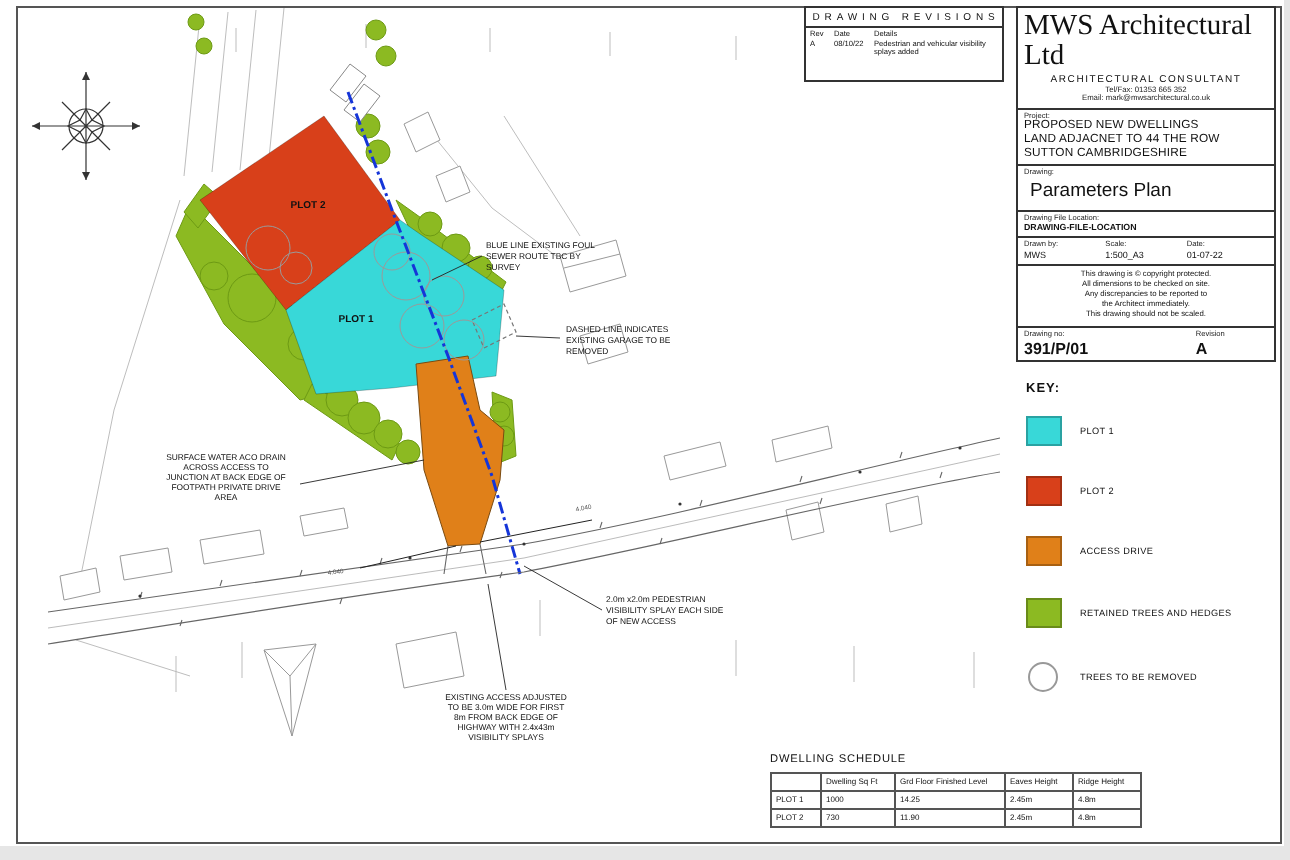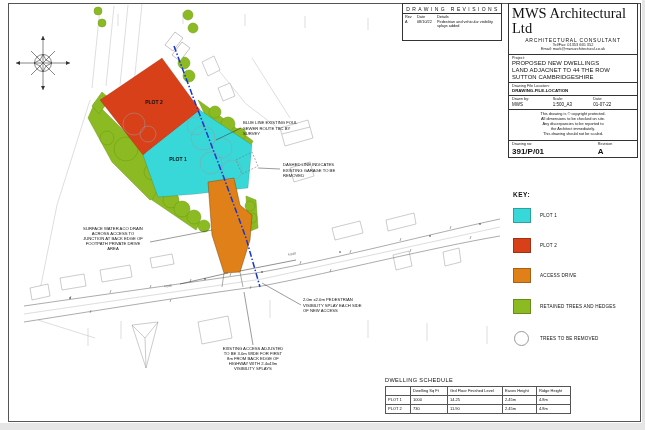--- a/index.html
+++ b/index.html
@@ -248,20 +248,24 @@
       <div class="tb-company">MWS Architectural Ltd</div>
       <div class="tb-sub">ARCHITECTURAL CONSULTANT</div>
       <div class="tb-contact">Tel/Fax: 01353 665 352</div>
       <div class="tb-contact">Email: mark@mwsarchitectural.co.uk</div>
     </div>
     <div class="tb-sec">
       <div class="lbl">Project:</div>
       <div class="tb-project">PROPOSED NEW DWELLINGS</div>
       <div class="tb-project">LAND ADJACNET TO 44 THE ROW</div>
       <div class="tb-project">SUTTON CAMBRIDGESHIRE</div>
+    </div>
+    <div class="tb-sec">
+      <div class="lbl">Drawing:</div>
+      <div class="tb-drawing">Parameters Plan</div>
     </div>
     <div class="tb-sec">
       <div class="lbl">Drawing File Location:</div>
       <div class="tb-file">DRAWING-FILE-LOCATION</div>
     </div>
     <div class="tb-sec tb-meta">
       <div>
         <div class="lbl">Drawn by:</div>
         <div class="val">MWS</div>
       </div>

